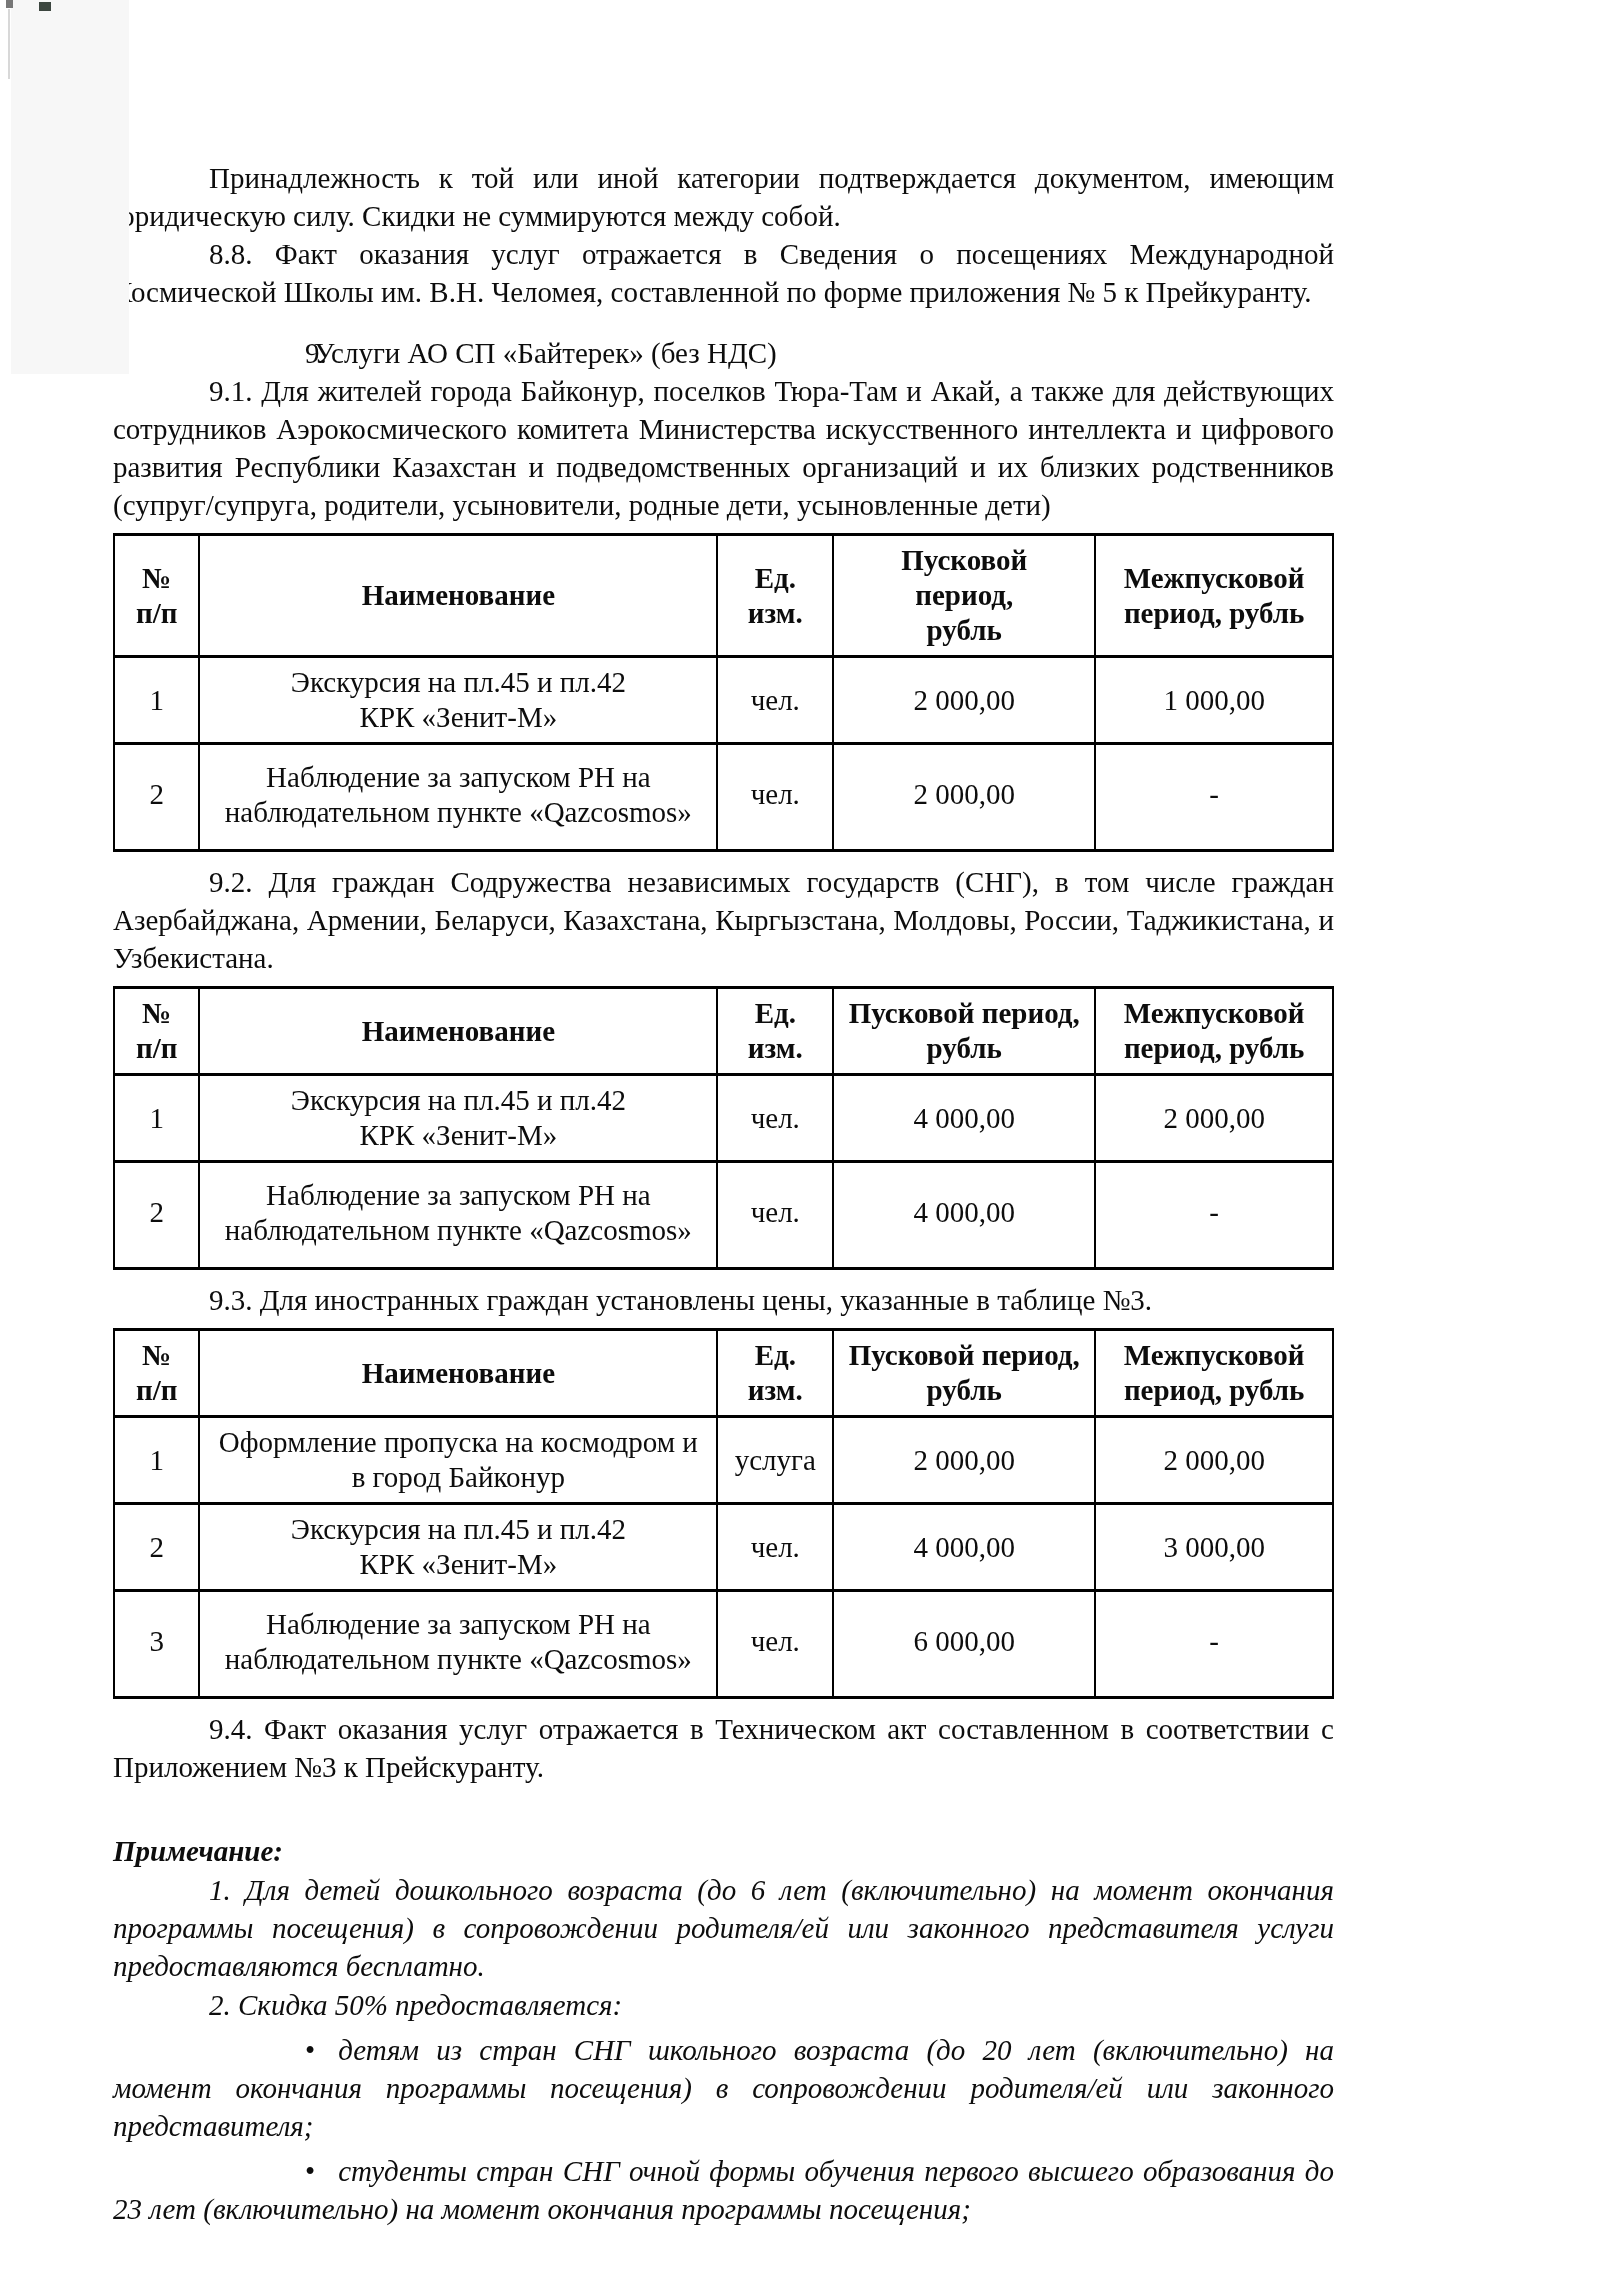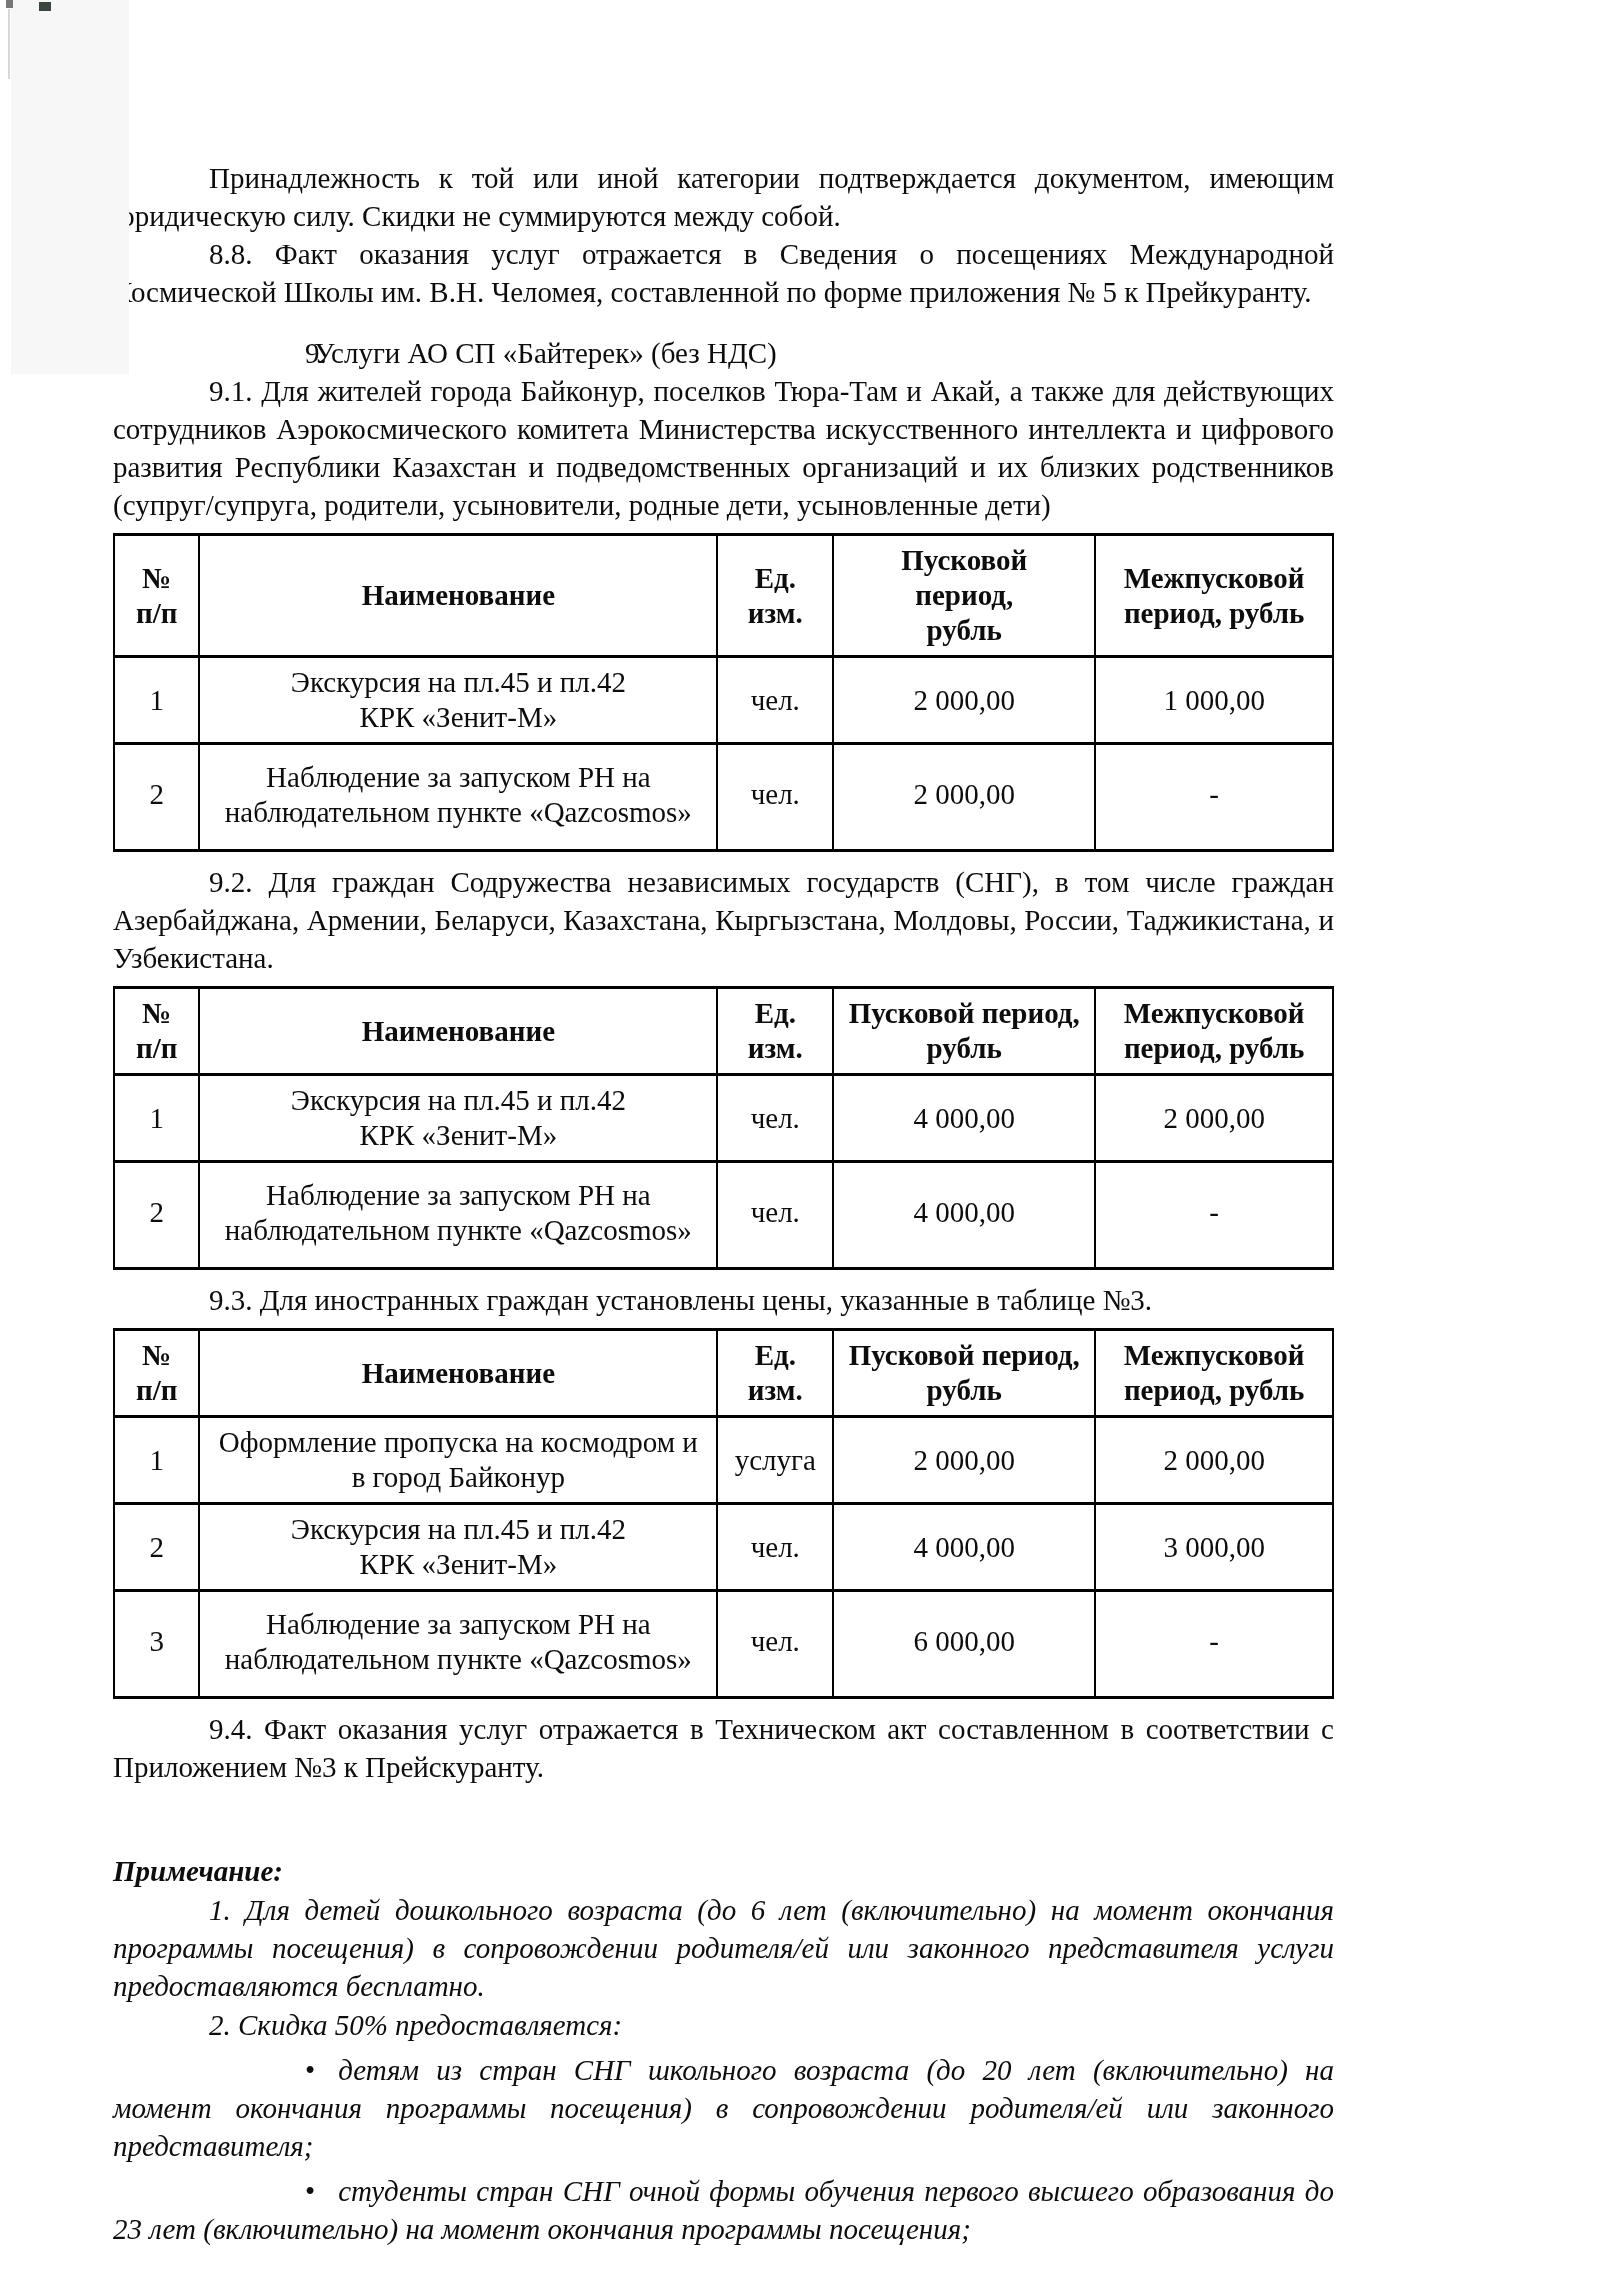--- a/index.html
+++ b/index.html
@@ -19,21 +19,21 @@
   .speck-b { position: absolute; left: 6.2px; top: 0; width: 7.1px; height: 8px; background: #777; }
   .speck-line { position: absolute; left: 8px; top: 9px; width: 1.8px; height: 70px; background: #d8d8d8; }
 
   .para {
     font-size: 29px; line-height: 38px; margin: 0;
     text-align: justify; text-align-last: left;
   }
   .indent { text-indent: 96px; }
   .heading { font-weight: normal; margin-top: 23px; }
   .hnum { display: inline-block; width: 105px; }
-  .note-title { font-weight: bold; font-style: italic; margin-top: 66px; }
+  .note-title { font-weight: bold; font-style: italic; margin-top: 46px; }
   .note { font-style: italic; margin-top: 1px; }
   .note-item { font-style: italic; margin-top: 7.1px; }
   .bullet { display: inline-block; margin-right: 23px; font-style: normal; }
 
   table.price-table {
     width: 100%; border-collapse: collapse; table-layout: fixed;
     margin: 9px 0 10.7px 0;
   }
   table.price-table th, table.price-table td {
     border: 2.7px solid #000;

